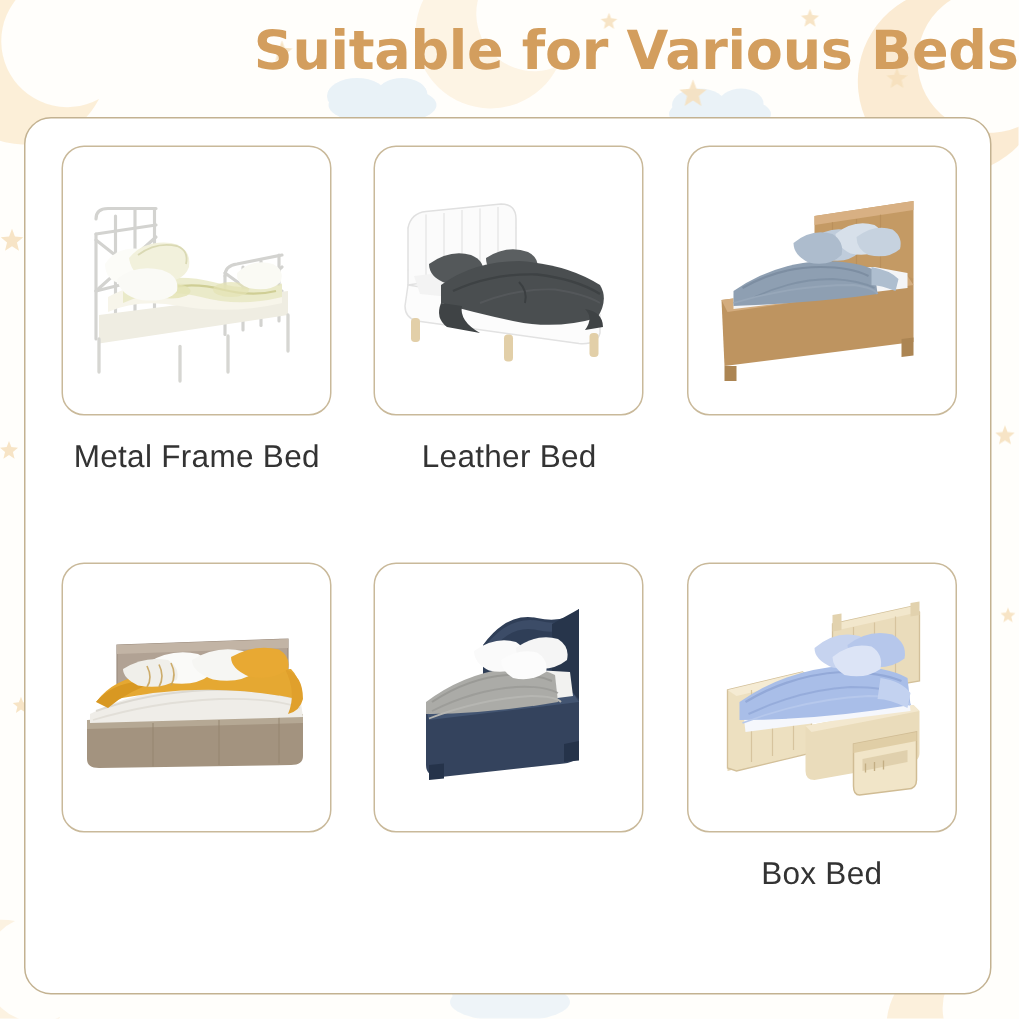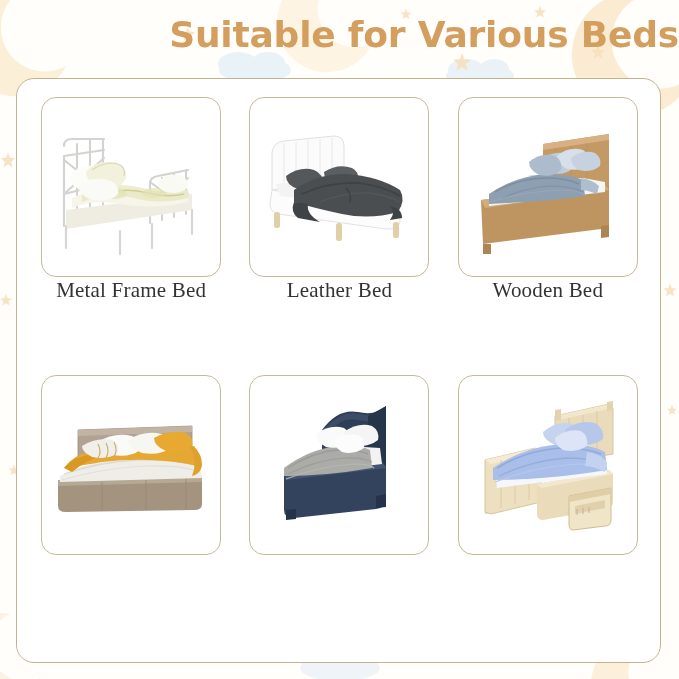--- a/index.html
+++ b/index.html
@@ -77,26 +77,26 @@
     width: 180px;
     height: 180px;
     border: 1.5px solid #C9B99A;
     border-radius: 15px;
     background: #FFFFFF;
     position: relative;
     overflow: hidden;
   }
 
   .bed-label {
-    margin-top: 1px;
+    margin-top: 16px;
     font-size: 21px;
     color: #333333;
     letter-spacing: 0.2px;
     text-align: center;
-    font-family: Liberation Serif, serif;
+    font-family: Liberation Sans, sans-serif;
     font-weight: 400;
   }
 
   .bed-art {
     position: absolute;
     left: 0; top: 0;
     width: 180px;
     height: 180px;
   }
 </style>
@@ -257,21 +257,20 @@
           <path d="M36 94 Q60 80 88 80 Q108 80 120 86" stroke="#7D8EA2" stroke-width="1.4" fill="none"></path>
           <path d="M44 100 Q70 88 96 88 Q114 89 124 94" stroke="#7D8EA2" stroke-width="1.2" fill="none" opacity="0.8"></path>
           <path d="M30 104 Q70 92 110 92 Q124 94 126 98" stroke="#97A7B9" stroke-width="1.2" fill="none"></path>
           <path d="M122 80 Q134 82 140 88 L138 96 Q128 92 122 92 Z" fill="#AEBECF"></path>
           <path d="M82 62 Q94 52 108 56 Q116 60 114 70 Q106 78 92 75 Q82 70 82 62 Z" fill="#BFCCDB"></path>
           <path d="M98 58 Q110 48 124 52 Q132 57 130 66 Q122 74 108 71 Q98 66 98 58 Z" fill="#D7E0EA"></path>
           <path d="M112 60 Q124 51 136 55 Q143 60 141 68 Q133 75 120 72 Q112 68 112 60 Z" fill="#C6D2DF"></path>
           <path d="M70 64 Q82 54 96 58 Q104 63 102 72 Q94 80 80 77 Q70 72 70 64 Z" fill="#ADBCCD"></path>
         </svg>
       </div>
-      <div class="bed-label">Wooden Bed</div>
     </div>
 
     <div class="bed-cell">
       <div class="bed-card">
         <svg class="bed-art" viewBox="0 0 180 180">
           <path d="M36 54 L150 50 L150 78 L36 80 Z" fill="#B1A294" stroke="#9C8D7F" stroke-width="0.8"></path>
           <path d="M36 54 L150 50 L150 56 L36 60 Z" fill="#C2B4A5"></path>
           <path d="M16 104 L160 100 L160 128 Q160 134 152 134 L24 136 Q16 136 16 130 Z" fill="#A3937F"></path>
           <path d="M16 104 L160 100 L160 106 L16 110 Z" fill="#B5A894"></path>
           <g stroke="#94856F" stroke-width="0.9" opacity="0.7">
@@ -354,16 +353,17 @@
           <path d="M34 92 Q66 70 104 68 Q132 68 146 76 L148 94 Q88 104 34 104 Z" fill="#A9BEE8"></path>
           <path d="M38 92 Q68 74 102 72 Q128 72 142 78" stroke="#93A9D8" stroke-width="1.5" fill="none"></path>
           <path d="M40 100 Q74 84 108 82 Q132 82 146 88" stroke="#93A9D8" stroke-width="1.3" fill="none" opacity="0.85"></path>
           <path d="M36 106 Q78 90 120 88 Q142 88 148 94" stroke="#B6C8EC" stroke-width="1.2" fill="none"></path>
           <path d="M128 76 Q142 78 148 86 L146 96 Q134 90 126 90 Z" fill="#C3D2F0"></path>
           <path d="M84 56 Q98 44 114 48 Q124 54 122 64 Q112 72 96 69 Q84 64 84 56 Z" fill="#C6D3EF"></path>
           <path d="M106 54 Q120 43 136 47 Q146 53 144 63 Q134 71 118 68 Q106 62 106 54 Z" fill="#B6C7EB"></path>
           <path d="M96 62 Q108 52 122 55 Q130 60 128 70 Q118 77 104 74 Q96 69 96 62 Z" fill="#DCE4F6"></path>
         </svg>
       </div>
+      <div class="bed-label">Box Bed</div>
     </div>
 
   </div>
 </div>
 
 </body></html>

